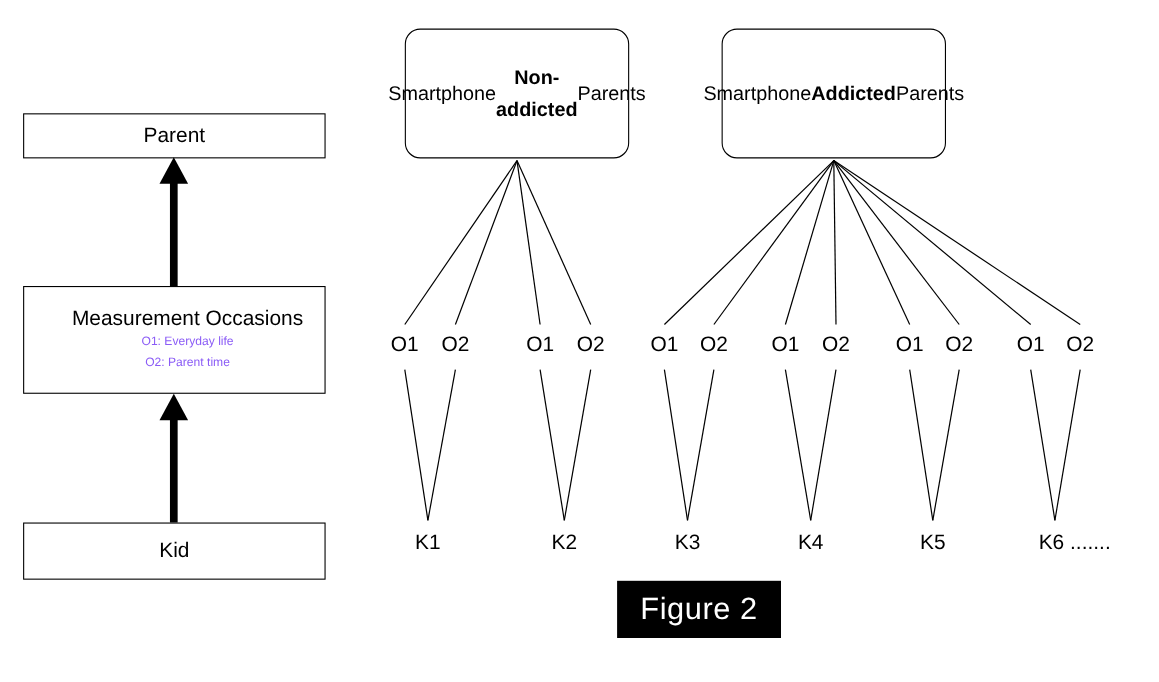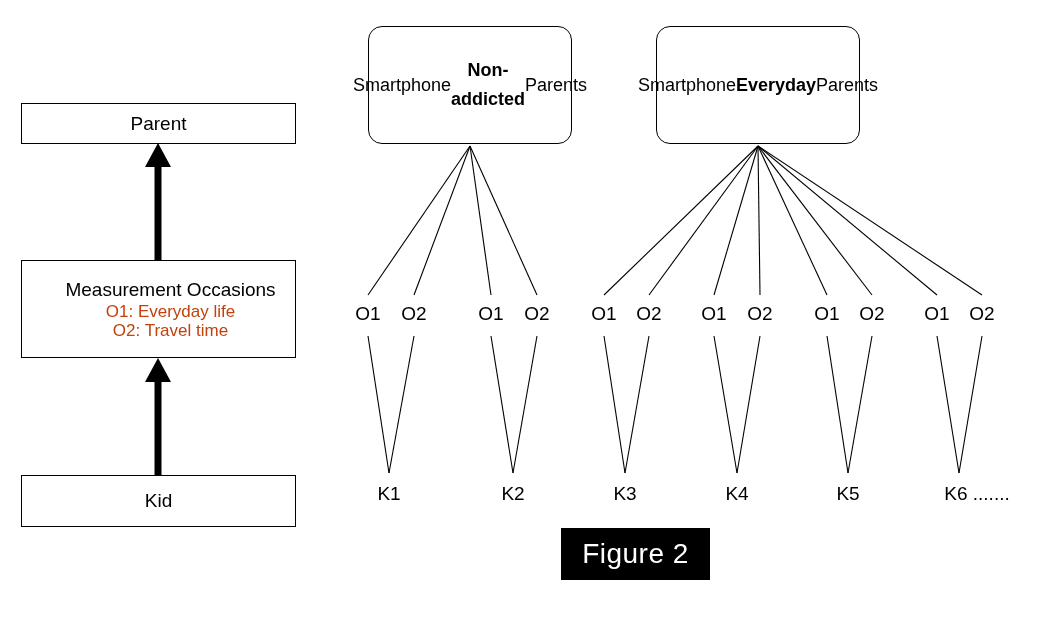--- a/index.html
+++ b/index.html
@@ -29,23 +29,23 @@
     align-items: center;
     justify-content: center;
     text-align: left;
   }
   .lbox .main {
     font-size: 19px;
     line-height: 24px;
     color: #000;
   }
   .lbox .sub {
-    font-size: 17px;
+    font-size: 11px;
     line-height: 19px;
-    color: #c2410c;
+    color: #8b5cf6;
   }
   #parent-box   { left: 21px;  top: 103px; width: 275px; height: 41px; }
   #measure-box  { left: 21px;  top: 260px; width: 275px; height: 98px; padding-left: 24px; }
   #kid-box      { left: 21px;  top: 475px; width: 275px; height: 52px; }
 
   
   .rbox {
     position: absolute;
     box-sizing: border-box;
     border: 1.6px solid #000;
@@ -103,36 +103,36 @@
 
 <div id="canvas">
 
   <div class="lbox" id="parent-box">
     <div class="main">Parent</div>
   </div>
 
   <div class="lbox" id="measure-box">
     <div class="main">Measurement Occasions</div>
     <div class="sub">O1: Everyday life</div>
-    <div class="sub">O2: Travel time</div>
+    <div class="sub">O2: Parent time</div>
   </div>
 
   <div class="lbox" id="kid-box">
     <div class="main">Kid</div>
   </div>
 
   <div class="rbox" id="nonaddicted-box">
     <div class="l1">Smartphone</div>
     <div class="l2">Non-addicted</div>
     <div class="l3">Parents</div>
   </div>
 
   <div class="rbox" id="addicted-box">
     <div class="l1">Smartphone</div>
-    <div class="l2">Everyday</div>
+    <div class="l2">Addicted</div>
     <div class="l3">Parents</div>
   </div>
 
   <svg id="wires" viewBox="0 0 1054 620">
 
     <g>
       <line x1="158" y1="475" x2="158" y2="378" stroke="#000" stroke-width="7"></line>
       <polygon points="158,358 145,382 171,382" fill="#000"></polygon>
     </g>
     <g>

